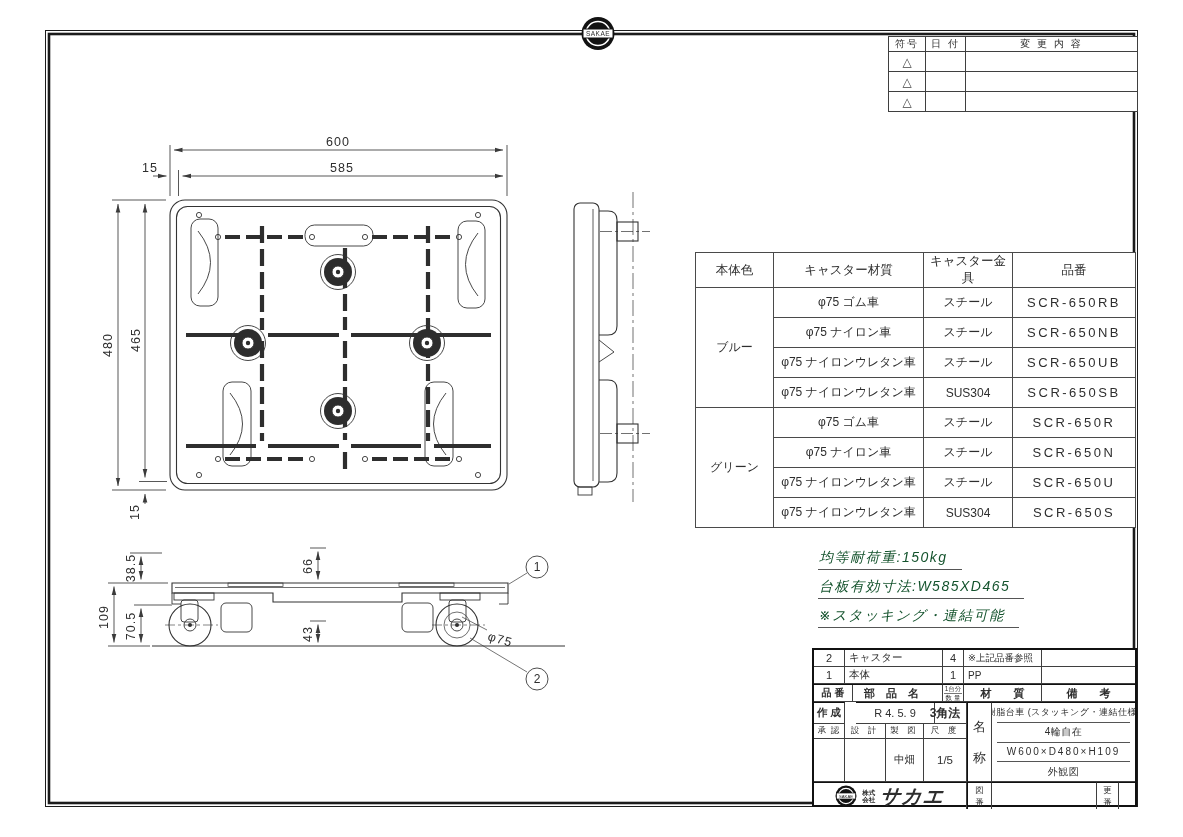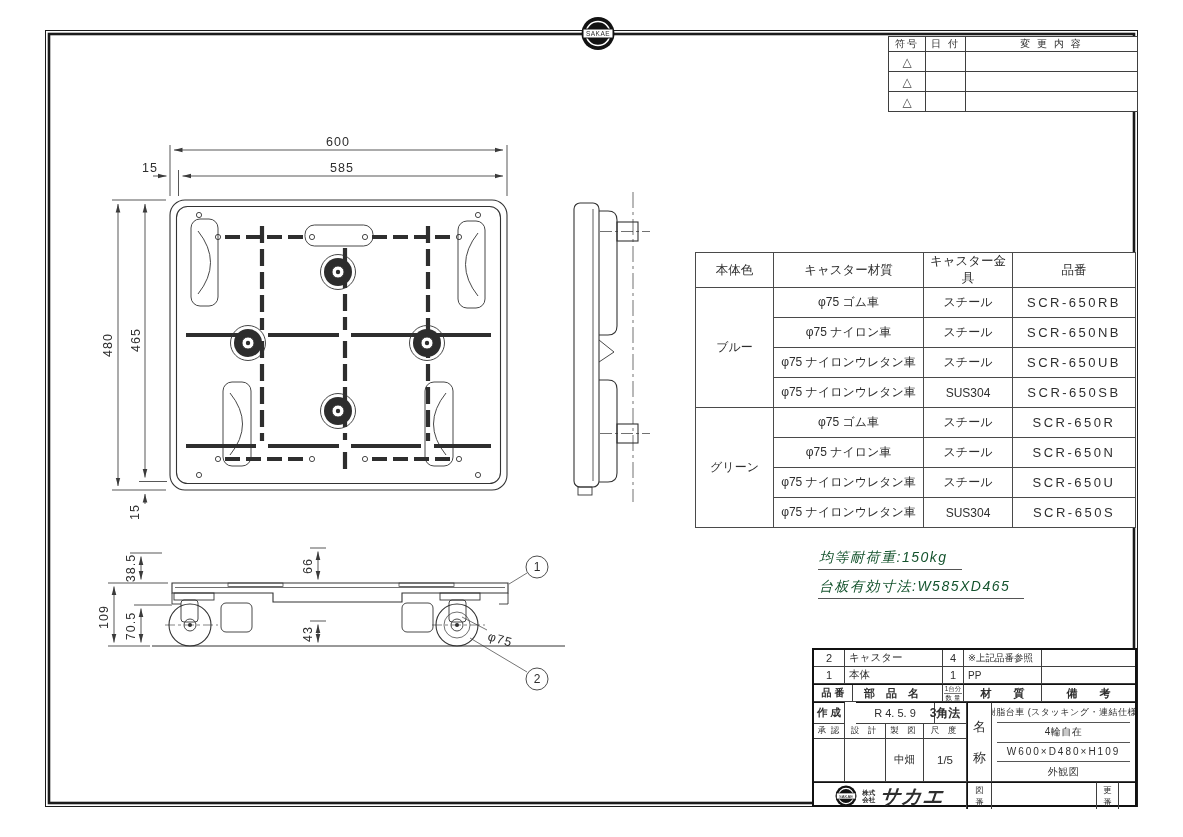--- a/index.html
+++ b/index.html
@@ -311,20 +311,21 @@
   <tr>
     <td>φ75  ナイロンウレタン車</td>
     <td>SUS304</td>
     <td class="pn">SCR-650S</td>
   </tr>
 </tbody>
     </table>
 
 <div class="note" style="left:818px;top:549px;">均等耐荷重:150kg</div>
 <div class="note" style="left:818px;top:578px;">台板有効寸法:W585XD465</div>
+<div class="note" style="left:818px;top:607px;">※スタッキング・連結可能</div>
 
 <div id="tblock">
 
   <div class="c" style="left:0;top:0;width:31px;height:17px;">2</div>
   <div class="c left" style="left:31px;top:0;width:98px;height:17px;font-size:10.5px;">キャスター</div>
   <div class="c" style="left:129px;top:0;width:21px;height:17px;">4</div>
   <div class="c left" style="left:150px;top:0;width:78px;height:17px;font-size:9.5px;">※上記品番参照</div>
   <div class="c" style="left:228px;top:0;width:93px;height:17px;border-right:none;"></div>
 
   <div class="c" style="left:0;top:17px;width:31px;height:17px;">1</div>

